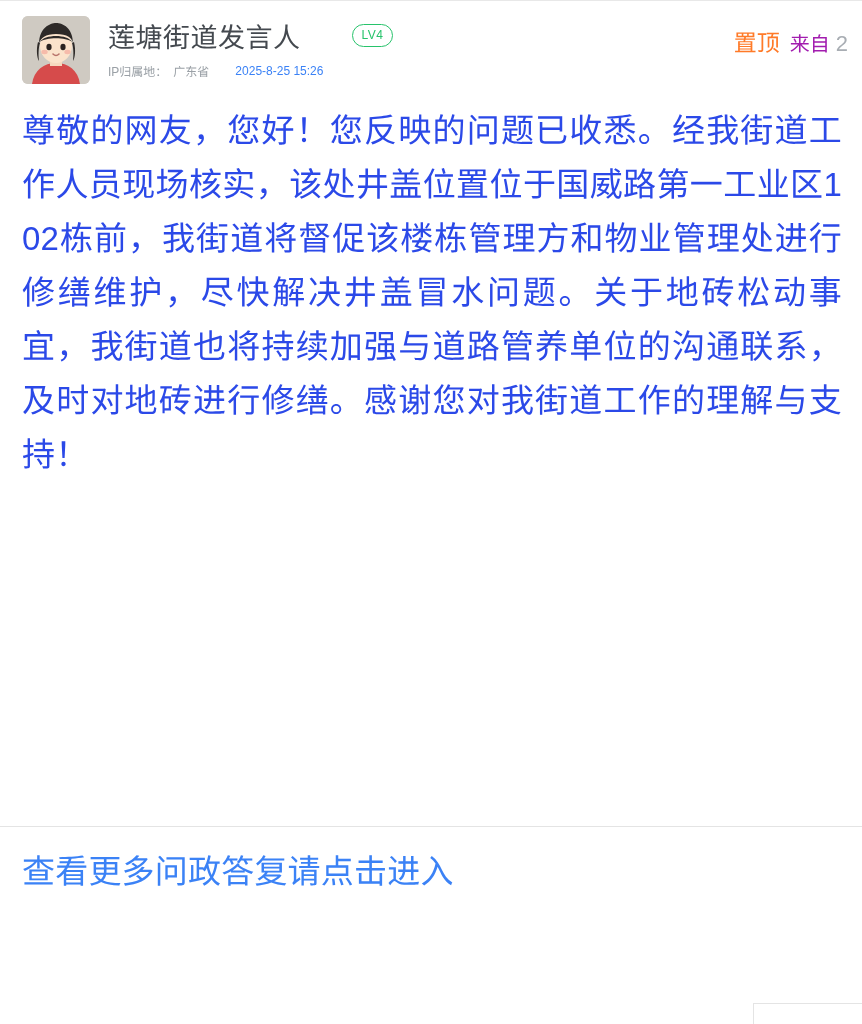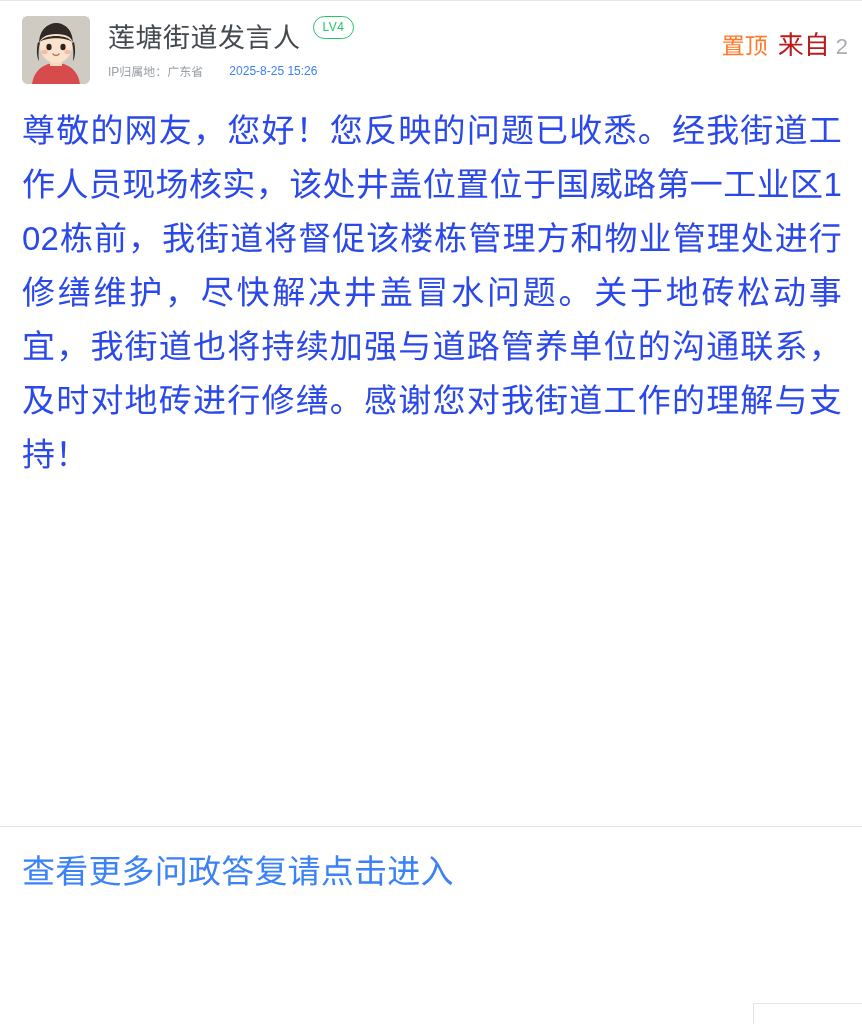--- a/index.html
+++ b/index.html
@@ -54,22 +54,23 @@
   }
   .avatar svg { display: block; }
 
   .header-text {
     margin-left: 86px;
     padding-top: 2px;
   }
 
   .name-row {
     display: flex;
-    align-items: flex-start;
+    align-items: center;
     height: 38px;
+    gap: 39px;
   }
 
   .user-name {
     font-size: 27px;
     color: #44494f;
     letter-spacing: 0.5px;
     white-space: nowrap;
   }
 
   .level-badge {
@@ -86,40 +87,40 @@
 
   .meta-row {
     display: flex;
     align-items: center;
     margin-top: 8px;
     font-size: 12px;
     color: #9aa0a6;
     white-space: nowrap;
   }
   .meta-ip { color: #9aa0a6; }
-  .meta-region { margin-left: 0; color: #9aa0a6; }
+  .meta-region { margin-left: 6px; color: #9aa0a6; }
   .meta-time { margin-left: 26px; color: #3b82f6; }
 
   .header-right {
     position: absolute;
     right: 14px;
     top: 24px;
     display: flex;
     align-items: baseline;
     font-size: 22px;
     white-space: nowrap;
   }
   .pin-label {
     color: #ff7a28;
     font-size: 23px;
     font-family: Liberation Serif, serif;
   }
   .from-label {
-    color: #b91c1c;
-    font-size: 26px;
+    color: #a21caf;
+    font-size: 20px;
     margin-left: 10px;
   }
   .from-count {
     color: #a8adb3;
     font-size: 22px;
     margin-left: 6px;
   }
 
   
   .post-body {

